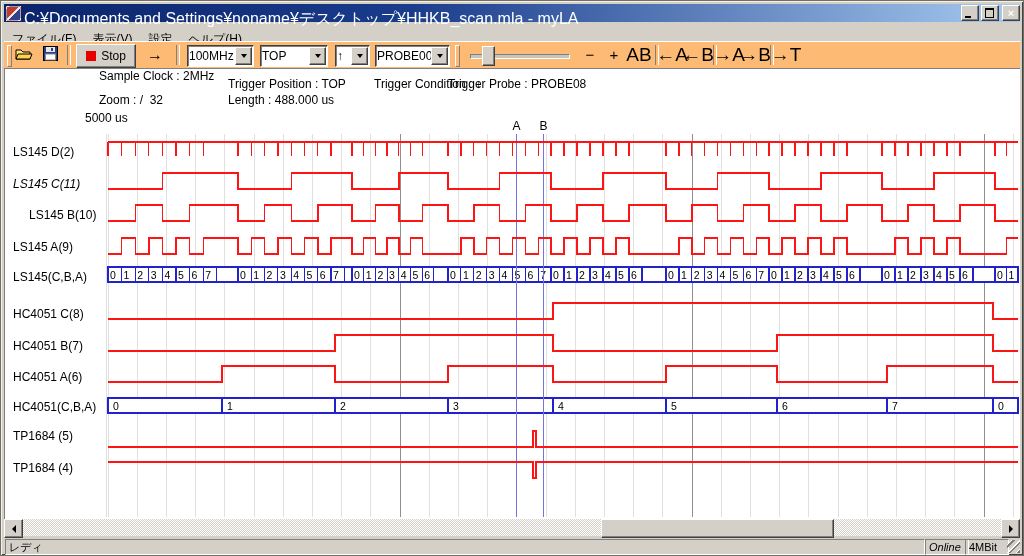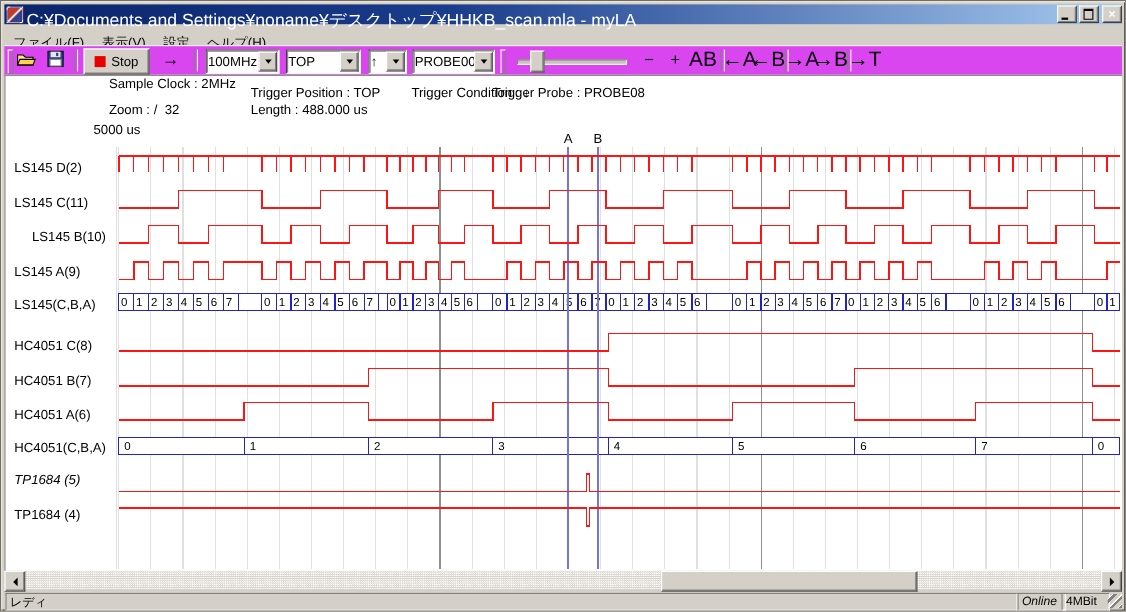--- a/index.html
+++ b/index.html
@@ -28,21 +28,21 @@
     display:flex;align-items:center;justify-content:center;position:relative;}
   #btn-minimize::after{content:"";position:absolute;left:3px;bottom:2px;width:6px;height:2px;background:#000;}
   #btn-maximize::after{content:"";position:absolute;left:3px;top:2px;width:7px;height:7px;
     border:1px solid #000;border-top-width:2px;}
   #btn-close{margin-left:3px;font-size:11px;font-weight:bold;line-height:10px;}
   
   #menubar{position:absolute;left:4px;top:23px;right:4px;height:34px;display:flex;align-items:center;}
   .menu-item{padding:1px 8px 2px 8px;white-space:nowrap;}
   
   #toolbar{position:absolute;left:4px;top:41px;right:4px;height:26px;
-    border-top:1px solid #fff;background:#d946ef;}
+    border-top:1px solid #fff;background:#fdba74;}
   .tb-sep{position:absolute;top:3px;height:20px;width:2px;
     border-left:1px solid #808080;border-right:1px solid #fff;}
   .tb-grip{position:absolute;top:3px;height:20px;width:3px;
     border:1px solid;border-color:#fff #808080 #808080 #fff;}
   .tb-ico{position:absolute;top:3px;width:20px;height:20px;display:flex;align-items:center;justify-content:center;}
   .tb-btnflat{position:absolute;top:2px;height:21px;display:flex;align-items:center;justify-content:center;
     font-size:19px;white-space:nowrap;}
   #tb-stop{position:absolute;left:72px;top:2px;width:58px;height:22px;background:#d4d0c8;
     border:1px solid;border-color:#fff #404040 #404040 #fff;box-shadow:inset -1px -1px 0 #808080;
     display:flex;align-items:center;justify-content:center;gap:5px;font-size:12px;}
@@ -460,29 +460,29 @@
         <polyline points="108,221 135.2,221 135.2,205 162.4,205 162.4,221 189.6,221 189.6,205 238,205 238,221 264.6,221 264.6,205 291.2,205 291.2,221 317.8,221 317.8,205 352,205 352,221 375.4,221 375.4,205 398.8,205 398.8,221 422.2,221 422.2,205 448,205 448,221 473.8,221 473.8,205 499.6,205 499.6,221 525.4,221 525.4,205 551,205 551,221 577,221 577,205 603,205 603,221 629,221 629,205 666,205 666,221 691.8,221 691.8,205 717.6,205 717.6,221 743.4,221 743.4,205 769,205 769,221 795,221 795,205 821,205 821,221 847,221 847,205 882,205 882,221 908,221 908,205 934,205 934,221 960,221 960,205 995,205 995,221 1018,221"></polyline>
         <polyline points="108,254 121.6,254 121.6,238 135.2,238 135.2,254 148.8,254 148.8,238 162.4,238 162.4,254 176,254 176,238 189.6,238 189.6,254 203.2,254 203.2,238 238,238 238,254 251.3,254 251.3,238 264.6,238 264.6,254 277.9,254 277.9,238 291.2,238 291.2,254 304.5,254 304.5,238 317.8,238 317.8,254 331.1,254 331.1,238 352,238 352,254 363.7,254 363.7,238 375.4,238 375.4,254 387.1,254 387.1,238 398.8,238 398.8,254 410.5,254 410.5,238 422.2,238 422.2,254 460.9,254 460.9,238 473.8,238 473.8,254 486.7,254 486.7,238 499.6,238 499.6,254 512.5,254 512.5,238 525.4,238 525.4,254 538.3,254 538.3,238 551,238 551,254 564,254 564,238 577,238 577,254 590,254 590,238 603,238 603,254 616,254 616,238 629,238 629,254 678.9,254 678.9,238 691.8,238 691.8,254 704.7,254 704.7,238 717.6,238 717.6,254 730.5,254 730.5,238 743.4,238 743.4,254 756.3,254 756.3,238 769,238 769,254 782,254 782,238 795,238 795,254 808,254 808,238 821,238 821,254 834,254 834,238 847,238 847,254 895,254 895,238 908,238 908,254 921,254 921,238 934,238 934,254 947,254 947,238 960,238 960,254 1006.5,254 1006.5,238 1018,238"></polyline>
         <polyline points="108,319 553,319 553,303 993,303 993,319 1018,319"></polyline>
         <polyline points="108,351 335,351 335,335 553,335 553,351 777,351 777,335 993,335 993,351 1018,351"></polyline>
         <polyline points="108,382 222,382 222,366 335,366 335,382 448,382 448,366 553,366 553,382 666,382 666,366 777,366 777,382 887,382 887,366 993,366 993,382 1018,382"></polyline>
         <path d="M108 447 H533 V431 H536 V447 H1018"></path>
         <path d="M108 462 H533 V478 H536 V462 H1018"></path>
       </g>
     </svg>
 <div class="channel-label" style="top: 145px;">LS145 D(2)</div>
-    <div class="channel-label" style="top: 177px;">LS145 C(11)</div>
+    <div class="channel-label" style="top: 177px; font-style: italic;">LS145 C(11)</div>
     <div class="channel-label" style="top: 208px; margin-left: 16px;">LS145 B(10)</div>
     <div class="channel-label" style="top: 240px;">LS145 A(9)</div>
     <div class="channel-label" style="top: 270px;">LS145(C,B,A)</div>
     <div class="channel-label" style="top: 307px;">HC4051 C(8)</div>
     <div class="channel-label" style="top: 339px;">HC4051 B(7)</div>
     <div class="channel-label" style="top: 370px;">HC4051 A(6)</div>
     <div class="channel-label" style="top: 400px;">HC4051(C,B,A)</div>
-    <div class="channel-label" style="top: 429px; font-style: italic;">TP1684 (5)</div>
+    <div class="channel-label" style="top: 429px;">TP1684 (5)</div>
     <div class="channel-label" style="top: 461px;">TP1684 (4)</div>
   </div>
 
 <div id="hscroll">
   <div class="sb-btn" id="sb-left">
       <span class="sb-arrow-left"></span>
     </div>
   <div id="sb-thumb" style="left: 597px; width: 231px;"></div>
   <div class="sb-btn" id="sb-right">
       <span class="sb-arrow-right"></span>

